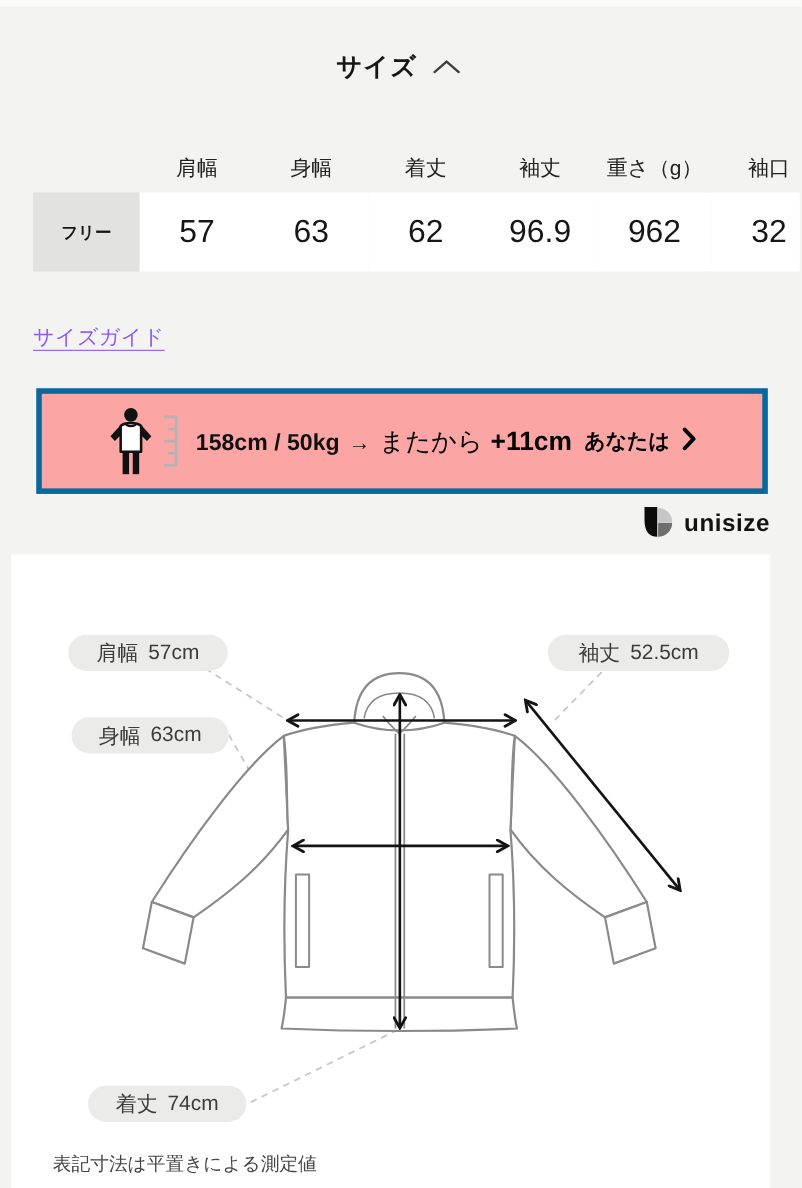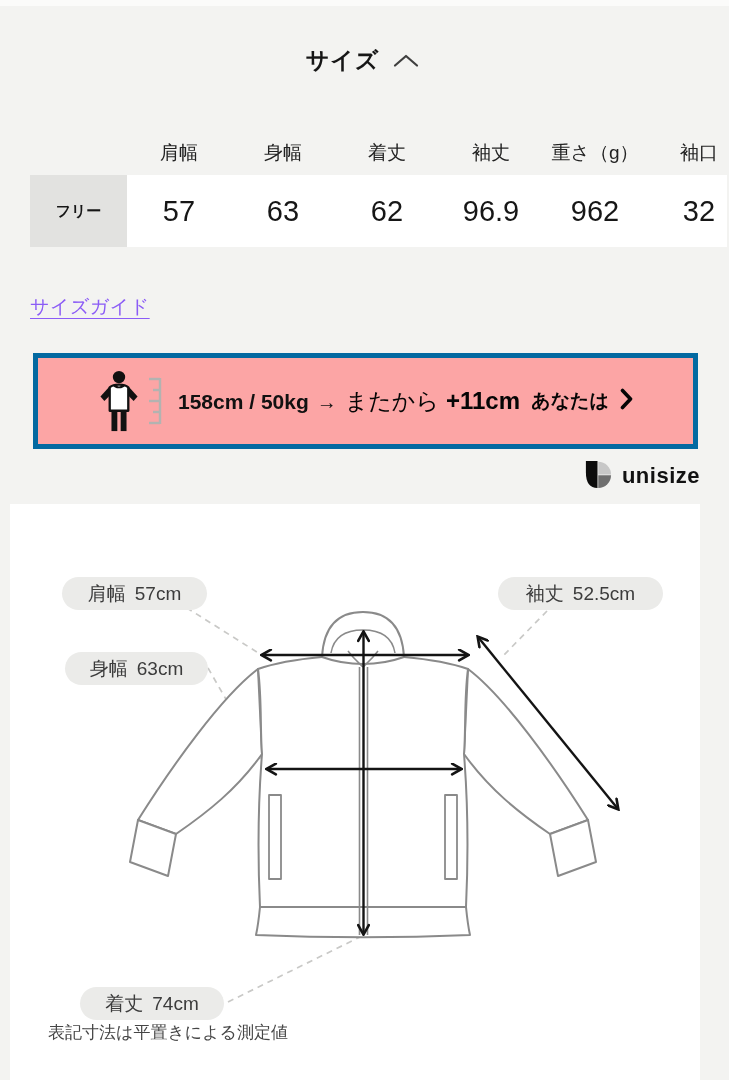--- a/index.html
+++ b/index.html
@@ -47,21 +47,21 @@
   
   .diagram-card{position:relative;margin:15px 0 0 10px;width:690px;height:583px;background:#ffffff;}
   .jacket-svg{position:absolute;left:0;top:0;}
   .pill{position:absolute;display:flex;align-items:center;justify-content:center;gap:9px;
     background:#ebebe9;border-radius:17px;height:33px;box-sizing:border-box;
     font-size:19px;color:#3c3c3c;white-space:nowrap;}
   .pill-shoulder{left:52px;top:73px;width:145px;}
   .pill-sleeve{left:488px;top:73px;width:165px;}
   .pill-bodywidth{left:55px;top:148px;width:143px;}
   .pill-length{left:70px;top:483px;width:144px;}
-  .diagram-notes{position:absolute;left:38px;top:519px;font-size:17px;line-height:20px;color:#454545;}
+  .diagram-notes{position:absolute;left:38px;top:545px;font-size:17px;line-height:20px;color:#454545;}
 </style>
 </head>
 <body>
 
 <div class="top-strip"></div>
 
 <div class="size-header">
   <span class="size-title">サイズ</span>
   <button class="collapse-btn">
     <span>

